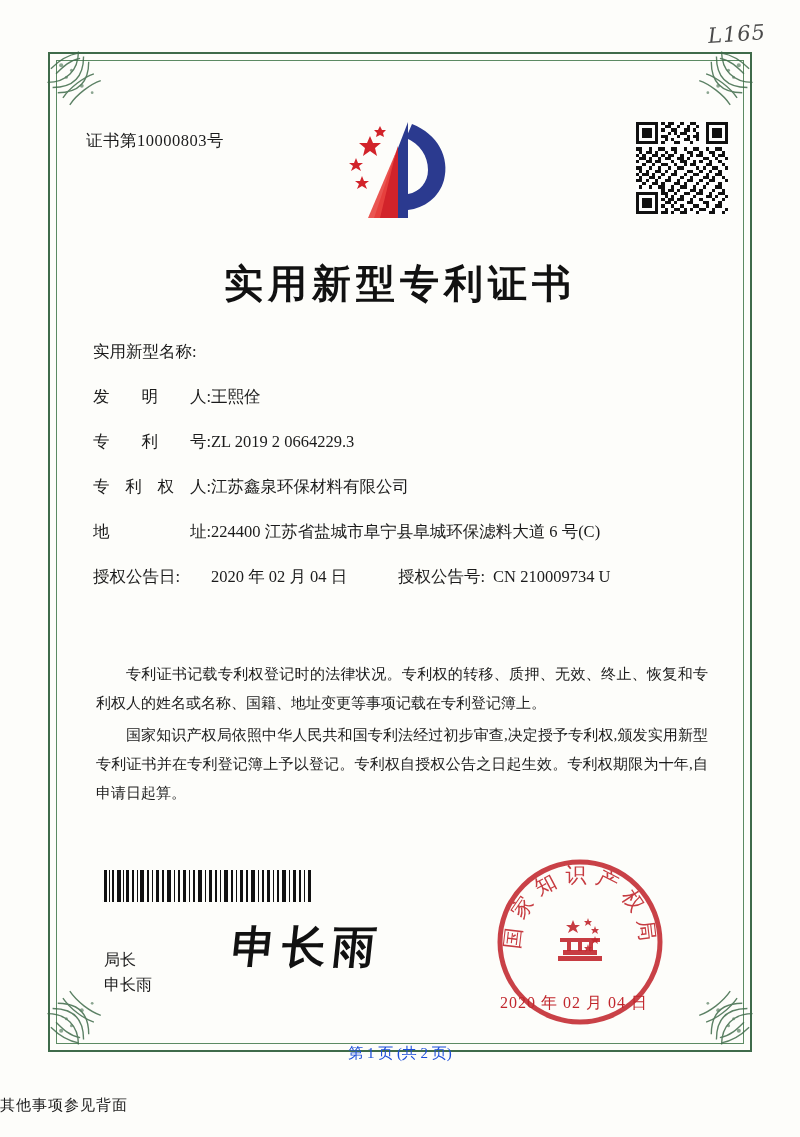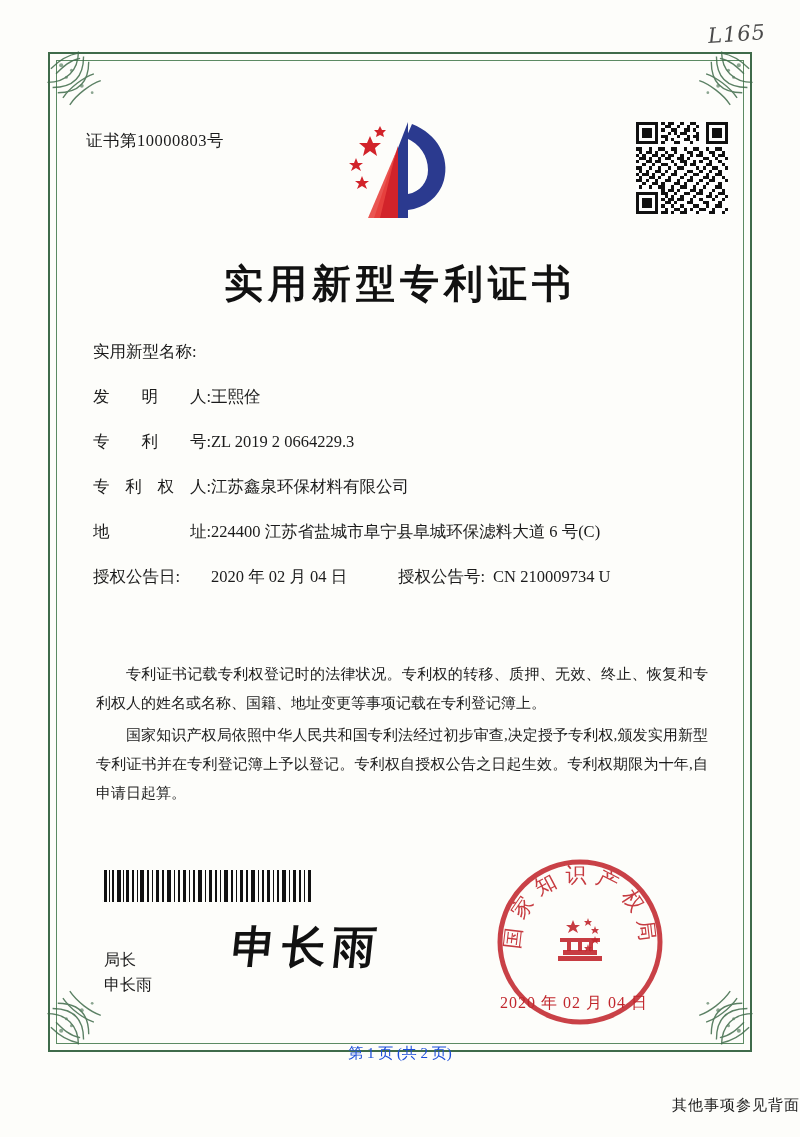--- a/index.html
+++ b/index.html
@@ -188,21 +188,21 @@
   .page-num {
     position: absolute;
     left: 0; right: 0; top: 1044px;
     text-align: center;
     font-size: 15px;
     color: #1d4ed8;
   }
   .footer-note {
     position: absolute;
     left: 0; right: 0; top: 1096px;
-    text-align: right;
+    text-align: left;
     font-size: 15px;
     letter-spacing: 1px;
     color: #1b1b1b;
   }
 </style>
 </head>
 <body>
 
 <div class="page">
 

